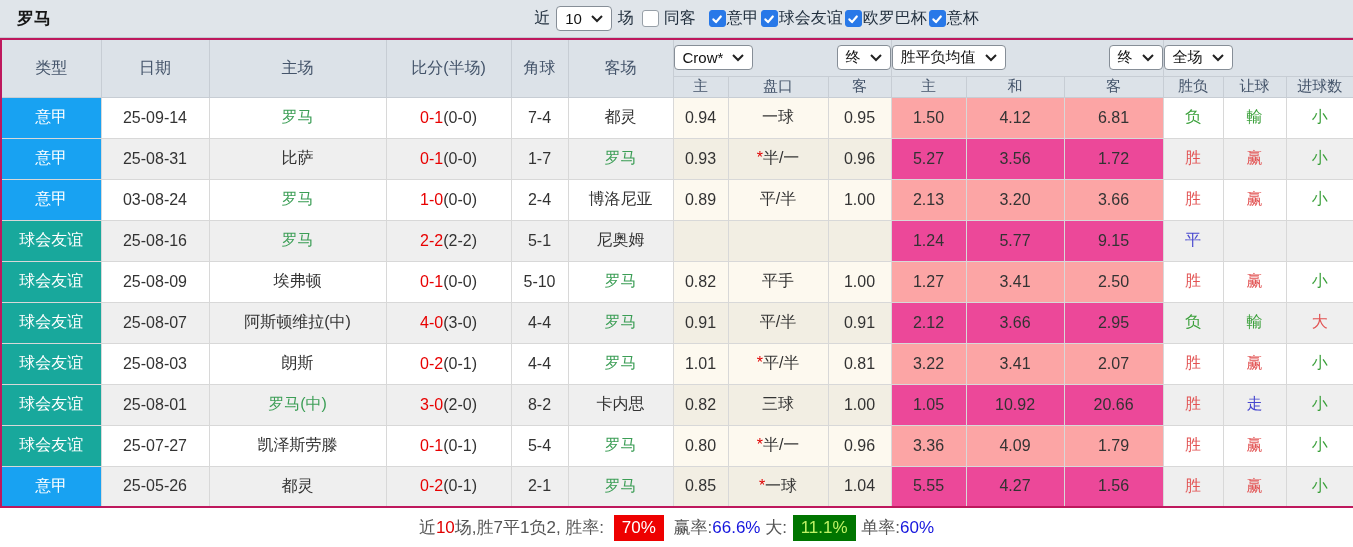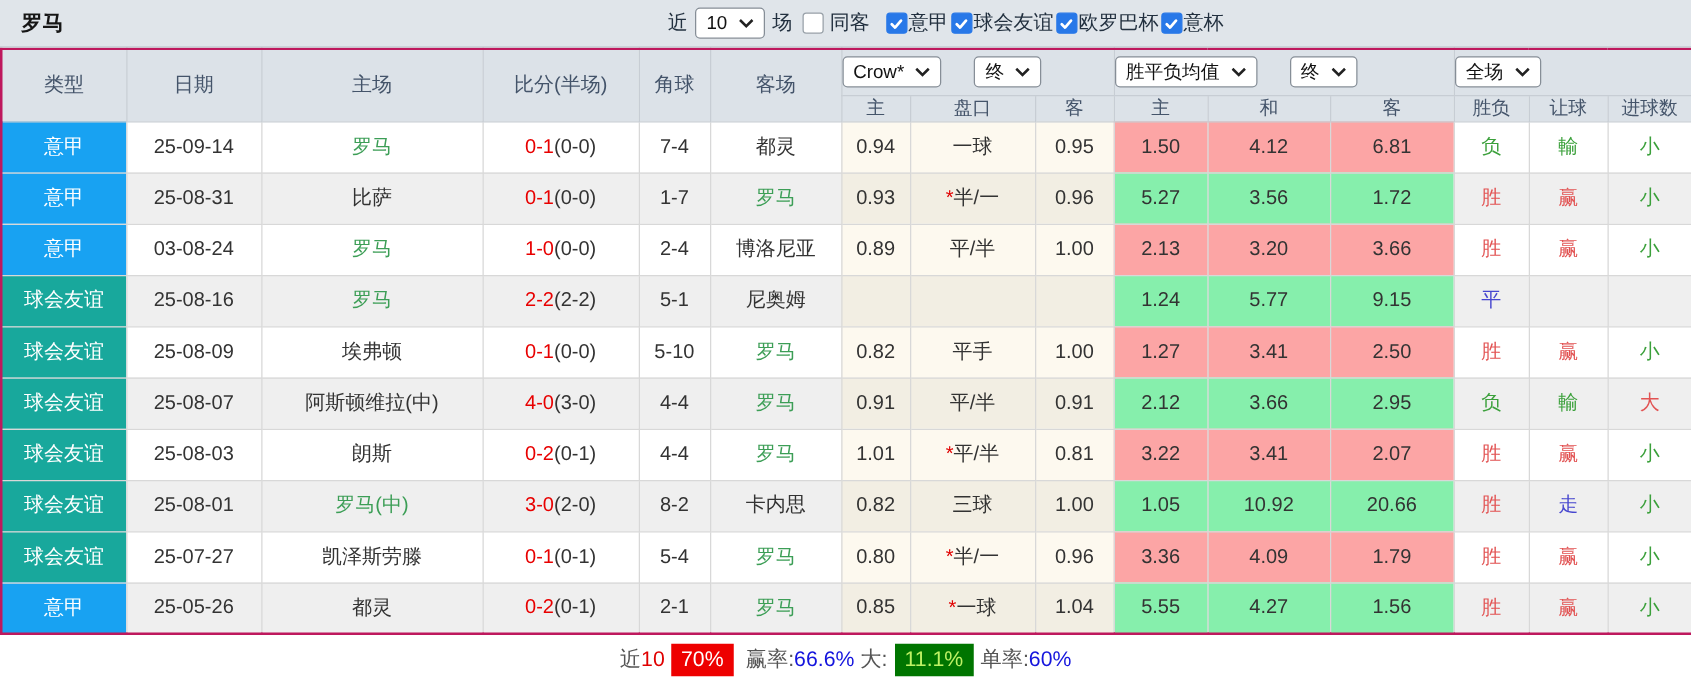--- a/index.html
+++ b/index.html
@@ -31,27 +31,27 @@
   .samectl .flabel{margin-left:5px}
   #filters{display:flex;align-items:center;margin-left:13px}
   .filter{display:flex;align-items:center;margin-right:2px}
   .filter .flabel{margin-left:1px}
   
   table{width:1353px;table-layout:fixed;border-collapse:collapse;border:2px solid #be185d}
   th{background:#dce2e8;color:#44546a;font-weight:normal;border:1px solid #c7cdd4;padding:0}
   .hdr-top th{height:37px}
   .hdr-sub th{height:21px;font-size:15px}
   th.static{font-size:16px}
-  .grpbox{display:flex;align-items:center;justify-content:flex-start;gap:26px}
+  .grpbox{display:flex;align-items:center;justify-content:space-between;gap:26px}
   td{border:1px solid #d8d8d8;text-align:center;height:41px;font-size:16px;padding:0;color:#333}
   tr.alt td{background:#efefef}
   td.odds{background:#fdf9ef}
   tr.alt td.odds{background:#f2eee3}
   td.avg{background:#fca5a5}
-  tr.alt td.avg{background:#86efac}
+  tr.alt td.avg{background:#ec4899}
   td.type-cell{color:#fff}
   td.type-cell.v-blue{background:var(--league-blue)}
   td.type-cell.v-teal{background:var(--friendly-teal)}
   td.team.v-green{color:var(--team-green)}
   td.team.v-dark{color:#333}
   .score{color:var(--score-red)}
   .half{color:#333}
   .star{color:#e00000}
   td.res.v-red{color:var(--win-red)}
   td.res.v-green{color:var(--lose-green)}
@@ -368,13 +368,13 @@
     <td class="avg">5.55</td>
     <td class="avg">4.27</td>
     <td class="avg">1.56</td>
     <td class="res v-red">胜</td>
     <td class="res v-red">赢</td>
     <td class="res v-green">小</td>
   </tr>
     </tbody>
 </table>
 
-<div class="footer" id="footer"><span class="seg ">近</span><span class="seg red-text">10</span><span class="seg badge-red">70%</span><span class="seg "> 赢率:</span><span class="seg blue-text">66.6%</span><span class="seg "> 大: </span><span class="seg badge-green">11.1%</span><span class="seg "> 单率:</span><span class="seg blue-text">60%</span></div>
+<div class="footer" id="footer"><span class="seg ">近</span><span class="seg red-text">10</span><span class="seg ">场,胜7平1负2, 胜率: </span><span class="seg badge-red">70%</span><span class="seg "> 赢率:</span><span class="seg blue-text">66.6%</span><span class="seg "> 大: </span><span class="seg badge-green">11.1%</span><span class="seg "> 单率:</span><span class="seg blue-text">60%</span></div>
 
 </body></html>

